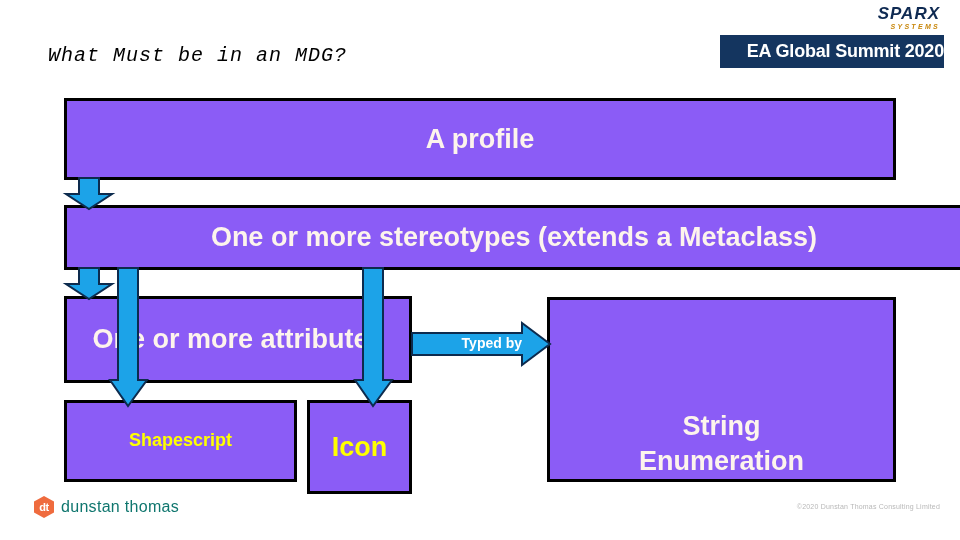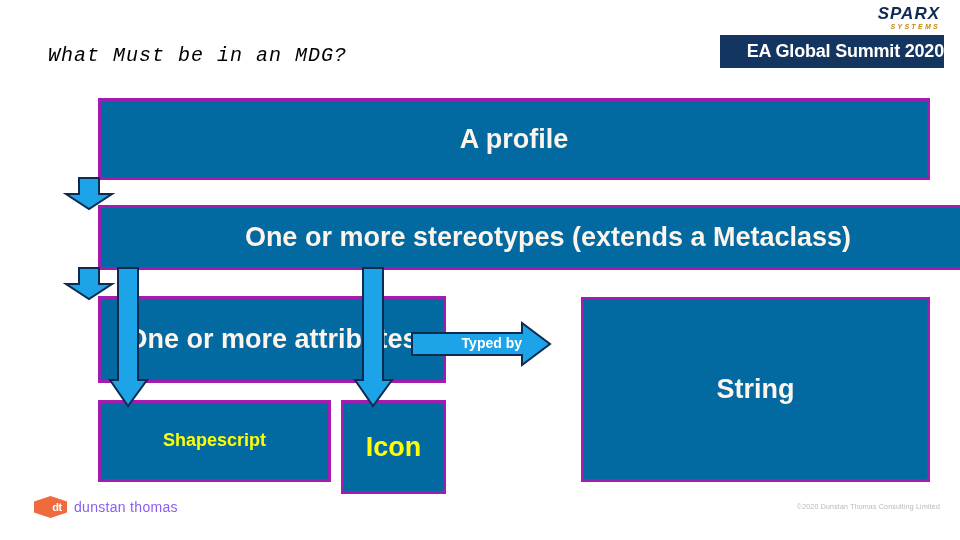--- a/index.html
+++ b/index.html
@@ -76,41 +76,40 @@
     color: #ffffff;
     font-family: "Liberation Sans", sans-serif;
     font-weight: bold;
     font-size: 18px;
     letter-spacing: -0.2px;
   }
 
   
   .fbox {
     position: absolute;
-    background: #0369a1;
-    border: 3px solid #a21caf;
+    background: #8b5cf6;
+    border: 3px solid #000000;
     box-sizing: border-box;
     display: flex;
     align-items: center;
     justify-content: center;
     text-align: center;
     color: #fdf4ec;
     font-family: "Liberation Sans", sans-serif;
     font-weight: bold;
     line-height: 1.22;
     z-index: 2;
-    margin-left: 34px;
   }
   #box-profile       { left: 64px;  top: 98px;  width: 832px; height: 82px;  font-size: 27px; }
   #box-stereotypes   { left: 64px;  top: 205px; width: 900px; height: 65px;  font-size: 27px; }
   #box-attributes    { left: 64px;  top: 296px; width: 348px; height: 87px;  font-size: 27px; }
   #box-shapescript   { left: 64px;  top: 400px; width: 233px; height: 82px;  font-size: 18px; color: #ffff00; }
   #box-icon          { left: 307px; top: 400px; width: 105px; height: 94px;  font-size: 27px; color: #ffff00; }
   #box-types         { left: 547px; top: 297px; width: 349px; height: 185px; font-size: 27px;
-                       flex-direction: column; justify-content: center; }
+                       flex-direction: column; justify-content: flex-end; }
   #box-types .tline  { display: block; width: 100%; padding: 1px 6px; box-sizing: border-box; }
 
   
   .arrow-svg { position: absolute; z-index: 3; overflow: visible; }
   #arr-profile-stereo { left: 66px;  top: 178px; width: 50px;  height: 32px; }
   #arr-stereo-attr    { left: 66px;  top: 268px; width: 50px;  height: 32px; }
   #arr-stereo-shape   { left: 110px; top: 268px; width: 38px;  height: 140px; }
   #arr-stereo-icon    { left: 355px; top: 268px; width: 38px;  height: 140px; }
   #arr-typedby        { left: 412px; top: 322px; width: 140px; height: 44px; }
   .typedby-label {
@@ -142,26 +141,25 @@
     background: #ef6b3e;
     clip-path: polygon(50% 0%, 100% 25%, 100% 75%, 50% 100%, 0% 75%, 0% 25%);
     display: flex;
     align-items: center;
     justify-content: center;
     color: #ffffff;
     font-family: "Liberation Sans", sans-serif;
     font-weight: bold;
     font-size: 11px;
     letter-spacing: -0.5px;
-    padding-left: 13px;
   }
   .footer-name {
     font-family: "Liberation Sans", sans-serif;
-    font-size: 14px;
-    color: #8b5cf6;
+    font-size: 16px;
+    color: #0f766e;
     letter-spacing: 0.3px;
   }
   .copyright {
     position: absolute;
     right: 20px;
     top: 503px;
     font-family: "Liberation Sans", sans-serif;
     font-size: 7px;
     color: #b8b8b8;
     letter-spacing: 0.2px;
@@ -188,20 +186,21 @@
 <div class="fbox" id="box-stereotypes">One or more stereotypes (extends a Metaclass)</div>
 
 <div class="fbox" id="box-attributes">One or more attributes</div>
 
 <div class="fbox" id="box-shapescript">Shapescript</div>
 
 <div class="fbox" id="box-icon">Icon</div>
 
 <div class="fbox" id="box-types">
   <span class="tline">String</span>
+  <span class="tline">Enumeration</span>
 </div>
 
 <svg class="arrow-svg" id="arr-profile-stereo" viewBox="0 0 50 32">
   <polygon points="13,0 33,0 33,16 46,16 23,31 0,16 13,16" fill="#1ca3e8" stroke="#0d2b4e" stroke-width="2"></polygon>
 </svg>
 
 <svg class="arrow-svg" id="arr-stereo-attr" viewBox="0 0 50 32">
   <polygon points="13,0 33,0 33,16 46,16 23,31 0,16 13,16" fill="#1ca3e8" stroke="#0d2b4e" stroke-width="2"></polygon>
 </svg>
 

